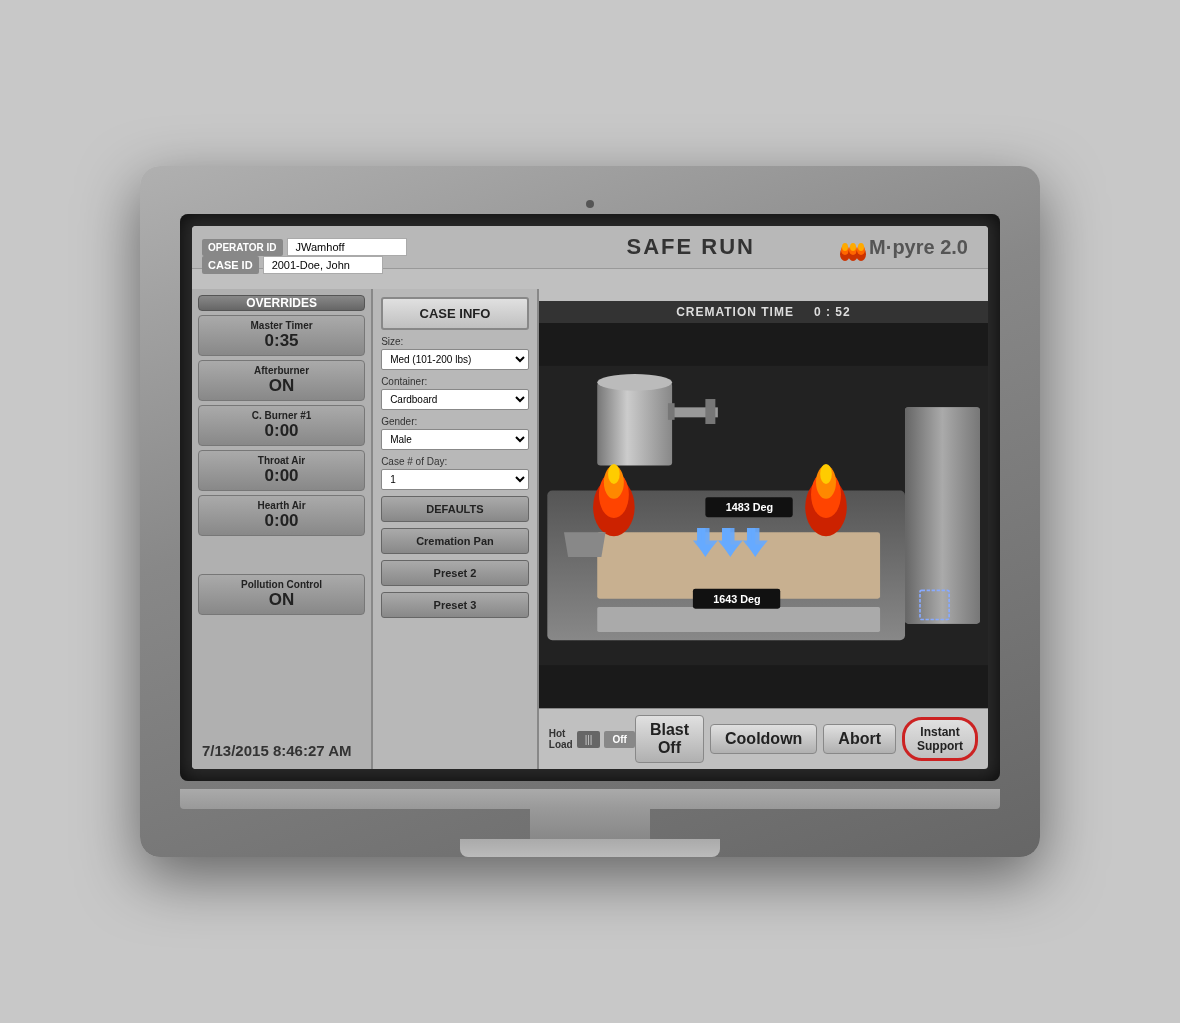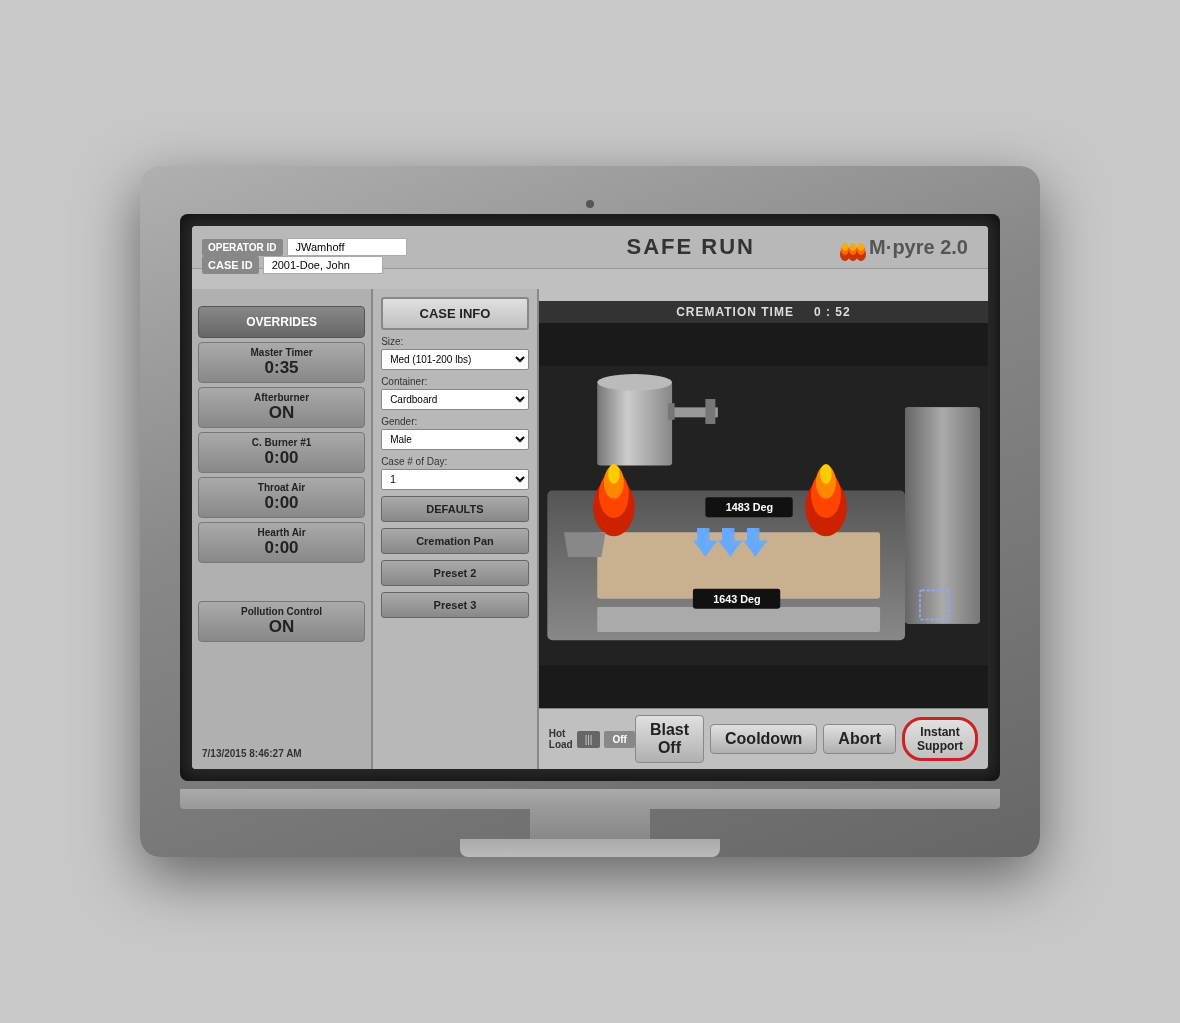--- a/index.html
+++ b/index.html
@@ -121,43 +121,42 @@
       flex-direction: column;
       gap: 4px;
       border-right: 2px solid #888;
     }
 
     .overrides-btn {
       background: linear-gradient(to bottom, #888, #666);
       color: white;
       font-size: 12px;
       font-weight: bold;
-      padding: 8px;
+      padding: 0;
       text-align: center;
       border-radius: 4px;
       cursor: pointer;
       border: 1px solid #555;
-      margin-top: 11px;
     }
 
     .override-item {
       background: linear-gradient(to bottom, #aaa, #888);
       border: 1px solid #777;
       border-radius: 4px;
       padding: 4px 6px;
       text-align: center;
       font-size: 10px;
       color: #222;
     }
 
     .override-item .label { font-weight: bold; }
     .override-item .value { font-size: 17px; font-weight: bold; }
 
     .datetime {
-      font-size: 10px;
+      font-size: 15px;
       color: #333;
       font-weight: bold;
       padding: 4px;
       margin-top: auto;
     }
 
     
     .center-panel {
       width: 200px;
       background: #b8b8b8;

